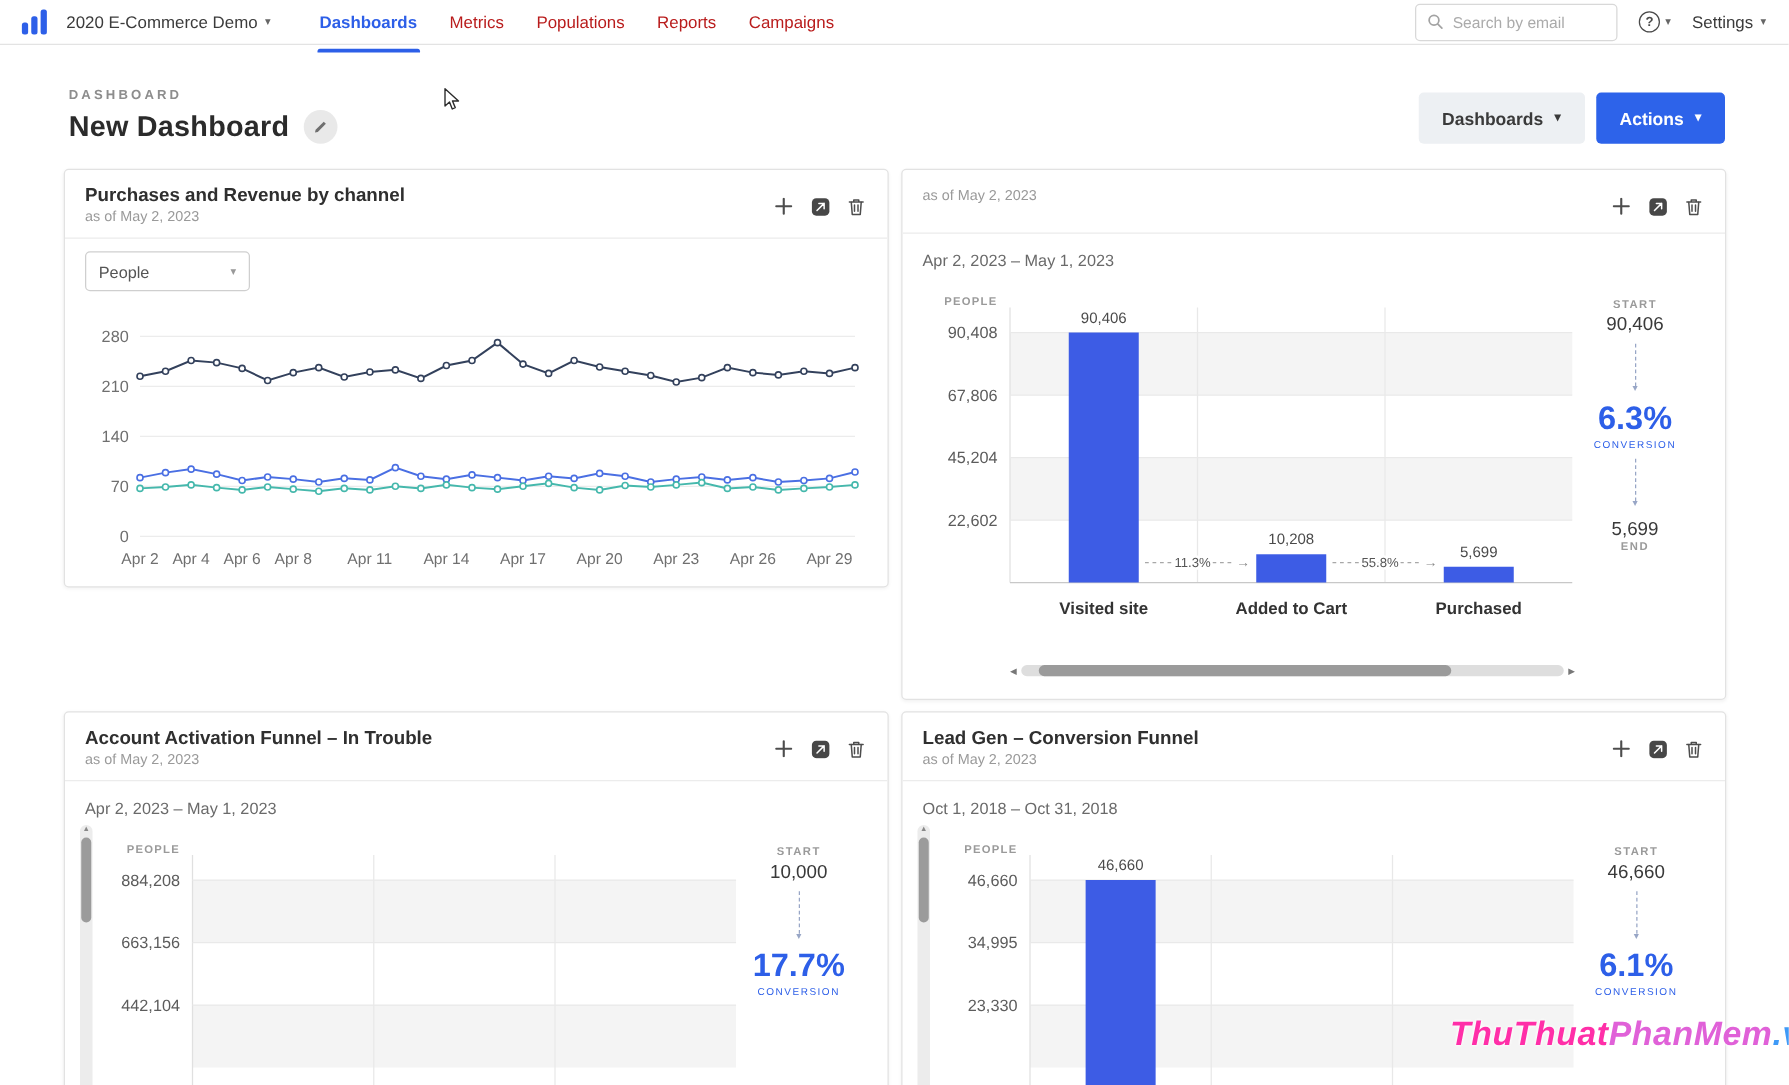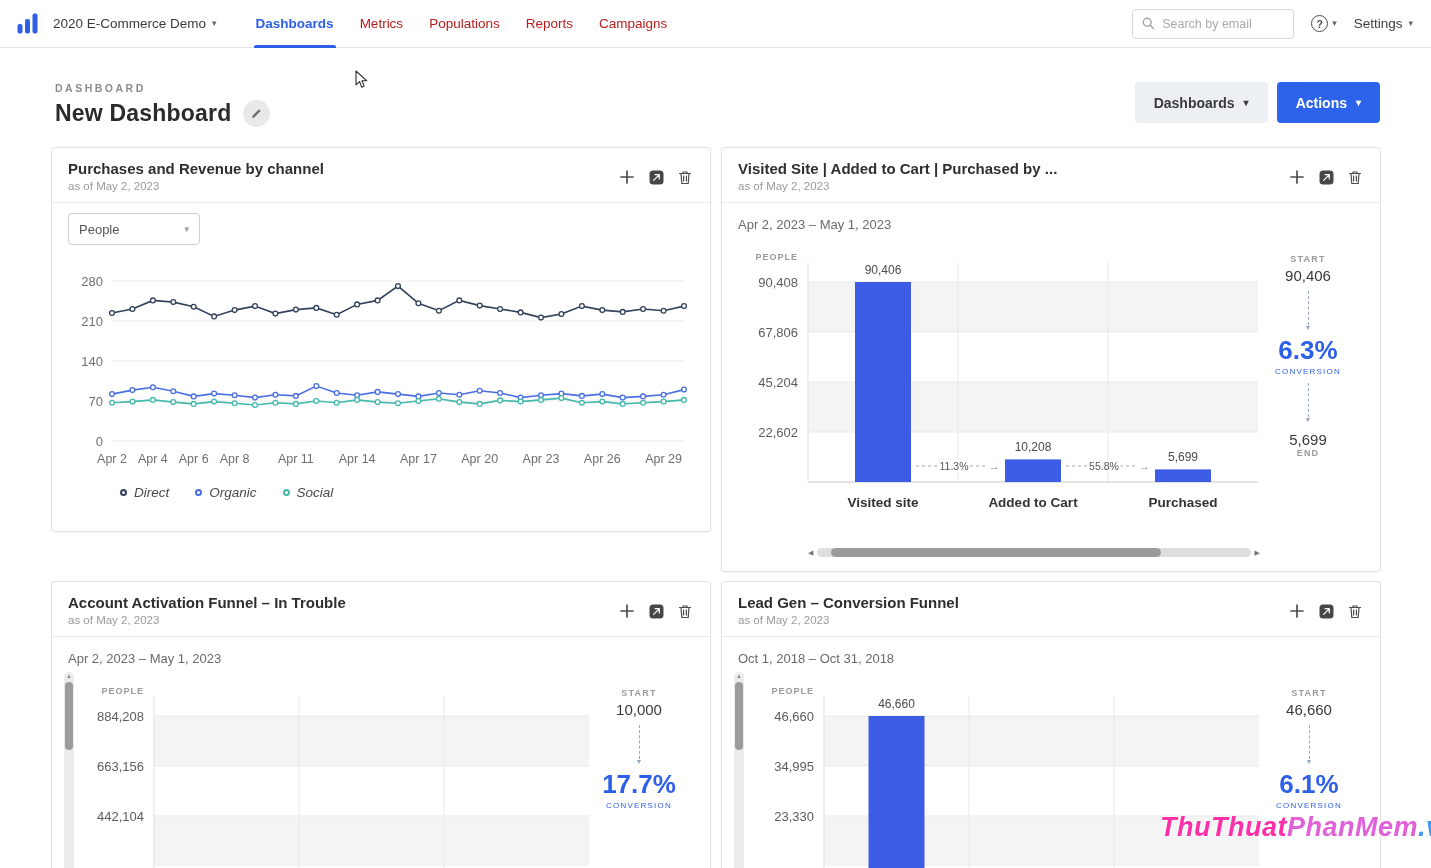--- a/index.html
+++ b/index.html
@@ -1,52 +1,52 @@
 <!DOCTYPE html>
 <html><head>
 <meta charset="utf-8">
 <style>
 *{margin:0;padding:0;box-sizing:border-box}
 html,body{width:1431px;height:868px;overflow:hidden;background:#fff;
   font-family:"Liberation Sans",sans-serif;color:#333;position:relative}
 
 
-.navbar{height:48px;display:flex;align-items:center;padding:0 18px 0 14px;
+.navbar{height:36px;display:flex;align-items:center;padding:0 18px 0 14px;
   border-bottom:1px solid #e3e3e3;background:#fff;position:relative;z-index:10}
 .logo{margin-right:12px;display:flex;align-items:center;cursor:pointer}
 .workspace{font-size:13.5px;color:#3b3b3b;margin-right:26px;display:flex;align-items:center;gap:6px;cursor:pointer;white-space:nowrap}
 .chev{font-size:9px;color:#666;line-height:1}
 .nav{display:flex;height:48px}
 .nav a{position:relative;display:flex;align-items:center;padding:0 13px;font-size:13.5px;color:#b91c1c;text-decoration:none}
 .nav a.active{color:#2d5fe8;font-weight:700}
 .nav a.active::after{content:"";position:absolute;left:11px;right:11px;bottom:0;height:3px;background:#2d5fe8;border-radius:2px 2px 0 0}
 .nav-right{margin-left:auto;display:flex;align-items:center;gap:17px}
 .search{display:flex;align-items:center;gap:7px;width:162px;height:30px;border:1px solid #d8d8d8;border-radius:4px;padding:0 9px;background:#fff}
 .search input{border:none;outline:none;flex:1;font-size:12.5px;color:#333;font-family:inherit;min-width:0}
 .search input::placeholder{color:#ababab}
 .help{display:flex;align-items:center;gap:4px;cursor:pointer}
 .qmark{width:17px;height:17px;border:1.5px solid #4a4a4a;border-radius:50%;font-size:10.5px;font-weight:700;color:#4a4a4a;display:flex;align-items:center;justify-content:center}
 .settings{font-size:13.5px;color:#3b3b3b;display:flex;gap:6px;align-items:center;cursor:pointer}
 
 
-.page-head{display:flex;justify-content:space-between;align-items:flex-start;padding:34px 51px 0 55px}
+.page-head{display:flex;justify-content:space-between;align-items:flex-end;padding:34px 51px 0 55px}
 .eyebrow{font-size:10.5px;font-weight:700;letter-spacing:2.5px;color:#8d8d8d}
 .title-row{display:flex;align-items:center;gap:12px;margin-top:6px}
 h1{font-size:23px;font-weight:800;color:#2b2b2b;letter-spacing:.2px}
 .edit-btn{width:27px;height:27px;border-radius:50%;background:#e9e9e9;border:none;display:flex;align-items:center;justify-content:center;cursor:pointer}
 .head-actions{display:flex;gap:9px}
 .btn{height:41px;border:none;border-radius:4px;font-size:14px;font-family:inherit;display:flex;align-items:center;gap:9px;cursor:pointer;padding:0 19px}
 .btn.gray{background:#edf0f3;color:#3a3a3a;font-weight:600}
 .btn.blue{background:#2d63ea;color:#fff;font-weight:700}
 .btn .chev{font-size:10px;color:inherit}
 
 
 .cards{position:relative;margin-top:20px;height:740px}
 .card{position:absolute;background:#fff;border:1px solid #e2e2e2;border-radius:4px;overflow:hidden;box-shadow:0 1px 3px rgba(0,0,0,.05)}
-.pos0{left:51px;top:0;width:660px;height:385px}
+.pos0{left:51px;top:0;width:660px;height:335px}
 .pos1{left:721px;top:0;width:660px;height:425px}
 .pos2{left:51px;top:434px;width:660px;height:434px}
 .pos3{left:721px;top:434px;width:660px;height:434px}
 .card-head{display:flex;justify-content:space-between;padding:12px 14px 10px 16px;border-bottom:1px solid #ececec}
 .card-title{font-size:15px;font-weight:700;color:#2f2f2f}
 .card-sub{font-size:11.5px;color:#9a9a9a;margin-top:3px}
 .card-actions{display:flex;gap:7px;margin-top:6px}
 .icon-btn{width:22px;height:22px;border:none;background:transparent;display:flex;align-items:center;justify-content:center;cursor:pointer;padding:0}
 .card-body{padding:0 16px}
 
@@ -307,21 +307,20 @@
             <span class="legend-dot" style="border-color: rgb(69, 184, 172);"></span>
             <span>Social</span>
           </div>
         </div>
     </div>
   </section>
 
   <section class="card pos1">
     <div class="card-head">
       <div>
-        <div class="card-title">Visited Site | Added to Cart | Purchased by ...</div>
         <div class="card-sub">as of May 2, 2023</div>
       </div>
       <div class="card-actions">
         <button class="icon-btn">
           <svg width="14" height="14" viewBox="0 0 14 14">
               <path d="M7 1v12M1 7h12" stroke="#4d4d4d" stroke-width="1.7" stroke-linecap="round"></path>
             </svg>
         </button>
         <button class="icon-btn">
           <svg width="15" height="15" viewBox="0 0 15 15">

